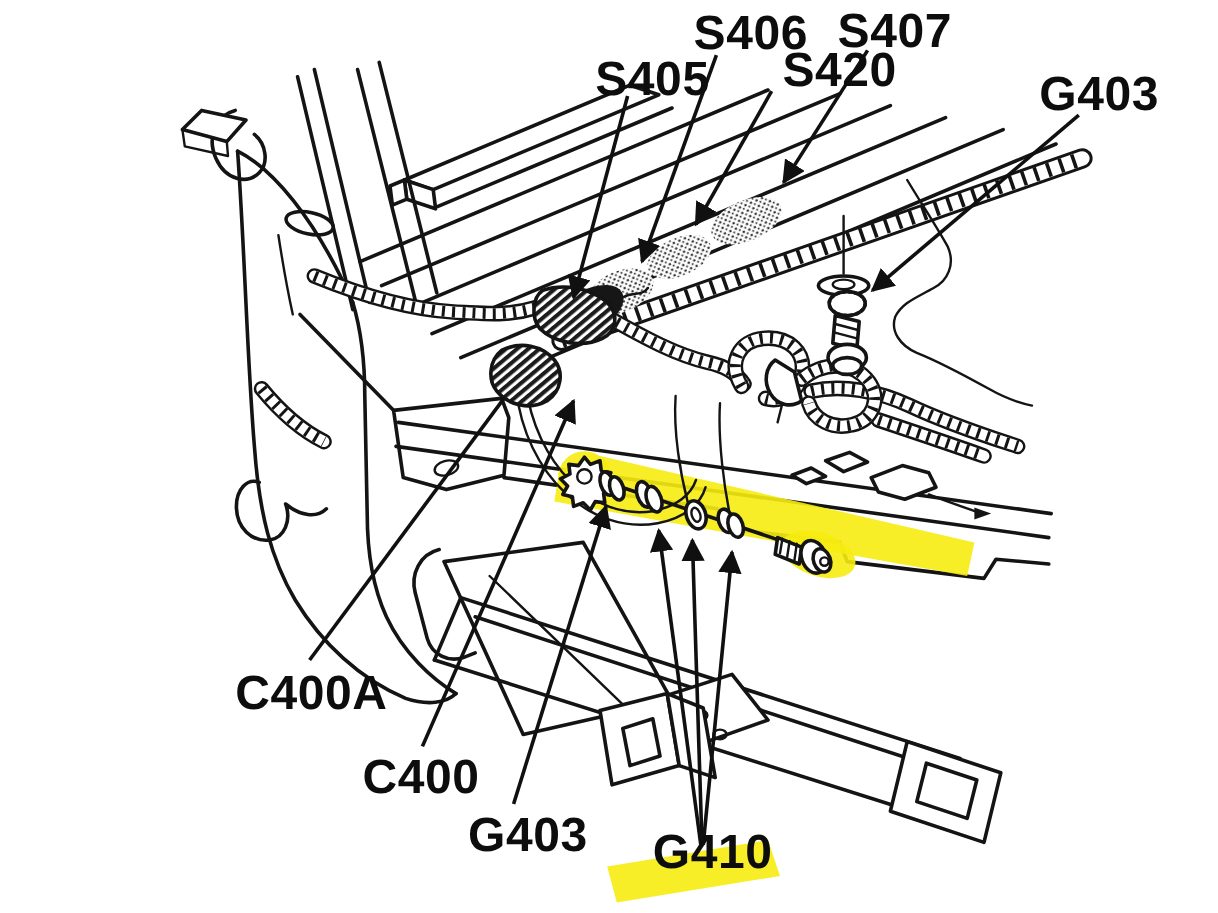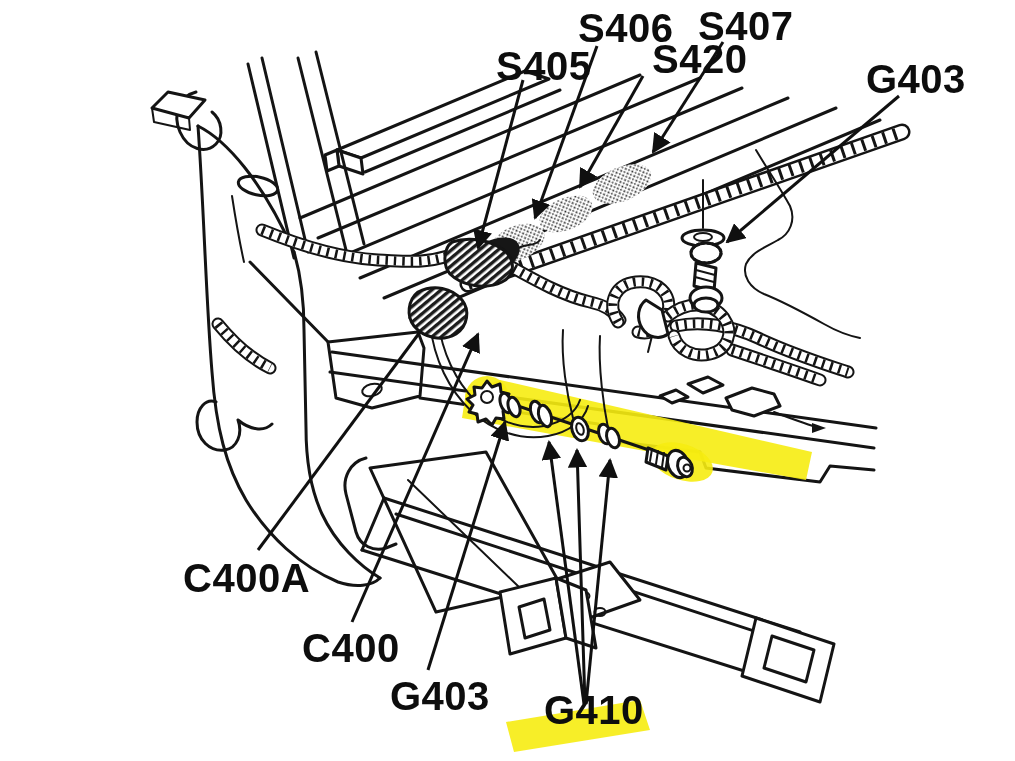--- a/index.html
+++ b/index.html
@@ -229,17 +229,17 @@
     <line class="leader" x1="585" y1="704" x2="577" y2="450" marker-end="url(#arw)"></line>
     <line class="leader" x1="586" y1="704" x2="610" y2="460" marker-end="url(#arw)"></line>
   </g>
 </svg>
 
   <div class="label" style="left:496px;top:44px">S405</div>
   <div class="label" style="left:578px;top:6px">S406</div>
   <div class="label" style="left:652px;top:37px">S420</div>
   <div class="label" style="left:698px;top:4px">S407</div>
   <div class="label" style="left:866px;top:57px">G403</div>
-  <div class="label" style="left:183px;top:556px">C400A</div>
+  <div class="label" style="left:196px;top:556px">C400A</div>
   <div class="label" style="left:302px;top:626px">C400</div>
   <div class="label" style="left:390px;top:674px">G403</div>
   <div class="label" style="left:544px;top:688px">G410</div>
 </div>
 
 </body></html>

